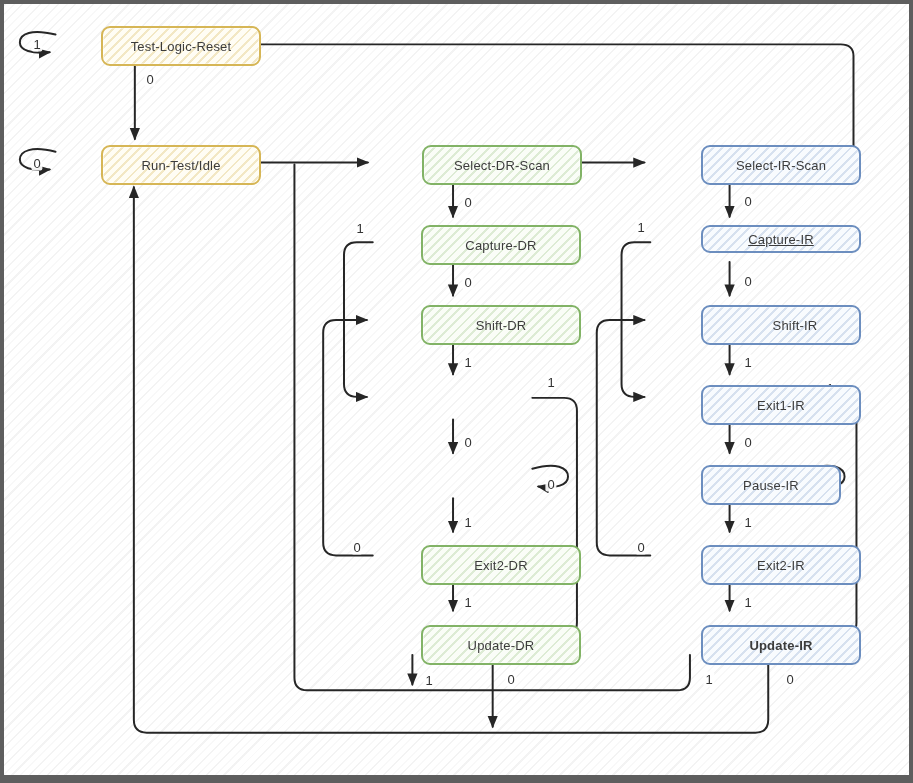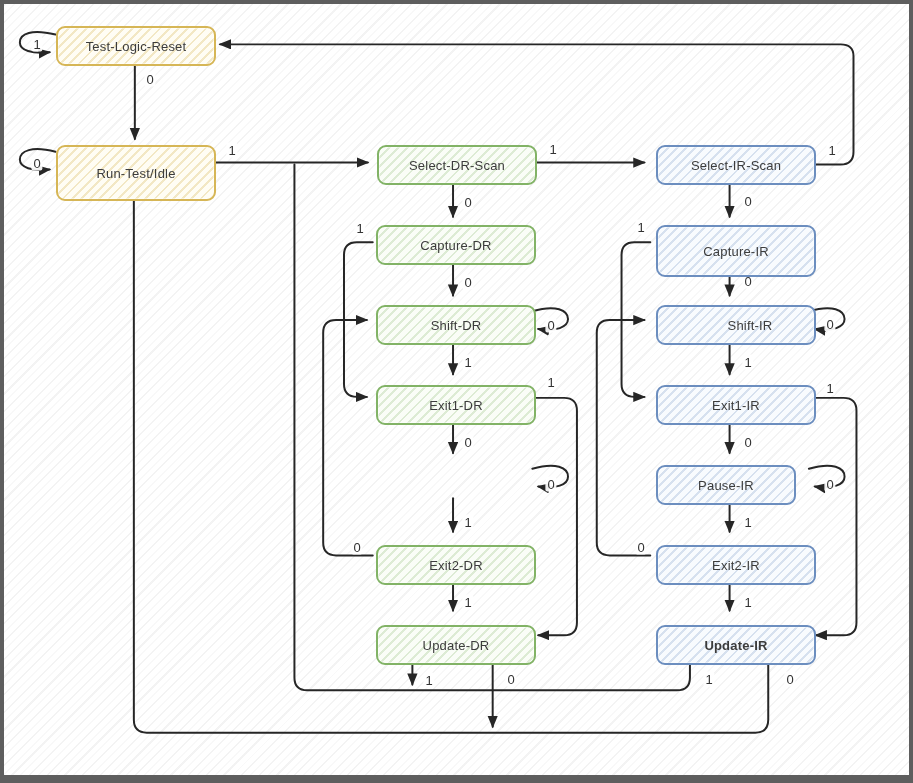--- a/index.html
+++ b/index.html
@@ -17,20 +17,21 @@
       #ffffff;
   }
   .canvas { position:absolute; inset:0; }
   svg.edgelayer { position:absolute; left:0; top:0; width:100%; height:100%; overflow:visible; }
   svg.edgelayer path.edge { fill:none; stroke:#262626; stroke-width:2; stroke-linecap:round; stroke-linejoin:round; }
   .node {
     position:absolute; display:flex; align-items:center; justify-content:center;
     border:2px solid #999; border-radius:9px;
     font-size:13px; color:#3c3c3c; letter-spacing:.2px;
     box-shadow:0 0 0 1px rgba(255,255,255,.45) inset;
+    margin-left:45px;
   }
   .node.yellow { border-color:#d6b656;
     background:repeating-linear-gradient(135deg, rgba(214,182,86,0.30) 0 2px, transparent 2px 6.5px), #fffdf4; }
   .node.green { border-color:#82b366;
     background:repeating-linear-gradient(135deg, rgba(130,179,102,0.24) 0 2px, transparent 2px 6.5px), #fafdf7; }
   .node.blue { border-color:#6c8ebf;
     background:repeating-linear-gradient(135deg, rgba(108,142,191,0.24) 0 2px, transparent 2px 6.5px), #f8fbfe;justify-content:center; }
   .elabel {
     position:absolute; transform:translate(-50%,-50%);
     font-size:13px; color:#333; background:rgba(255,255,255,0.92);
@@ -109,45 +110,42 @@
       <span class="elabel" style="left: 637px; top: 543px;">0</span>
       <span class="elabel" style="left: 464px; top: 598px;">1</span>
       <span class="elabel" style="left: 744px; top: 598px;">1</span>
       <span class="elabel" style="left: 425px; top: 676px;">1</span>
       <span class="elabel" style="left: 507px; top: 675px;">0</span>
       <span class="elabel" style="left: 705px; top: 675px;">1</span>
       <span class="elabel" style="left: 786px; top: 675px;">0</span>
       <div class="node yellow" style="left: 52px; top: 22px; width: 160px; height: 40px;">
         <span>Test-Logic-Reset</span>
       </div>
-      <div class="node yellow" style="left: 52px; top: 141px; width: 160px; height: 56px;">
+      <div class="node yellow" style="left: 52px; top: 141px; width: 160px; height: 40px;">
         <span>Run-Test/Idle</span>
       </div>
       <div class="node green" style="left: 373px; top: 141px; width: 160px; height: 40px;">
         <span>Select-DR-Scan</span>
       </div>
       <div class="node green" style="left: 372px; top: 221px; width: 160px; height: 40px;">
         <span>Capture-DR</span>
       </div>
       <div class="node green" style="left: 372px; top: 301px; width: 160px; height: 40px;">
         <span>Shift-DR</span>
       </div>
-      <div class="node green" style="left: 372px; top: 381px; width: 160px; height: 40px;">
-        <span>Exit1-DR</span>
-      </div>
       <div class="node green" style="left: 372px; top: 541px; width: 160px; height: 40px;">
         <span>Exit2-DR</span>
       </div>
       <div class="node green" style="left: 372px; top: 621px; width: 160px; height: 40px; align-items: center;">
         <span>Update-DR</span>
       </div>
       <div class="node blue" style="left: 652px; top: 141px; width: 160px; height: 40px;">
         <span>Select-IR-Scan</span>
       </div>
-      <div class="node blue" style="left: 652px; top: 221px; width: 160px; height: 52px;">
+      <div class="node blue" style="left: 652px; top: 221px; width: 160px; height: 28px; text-decoration: underline;">
         <span>Capture-IR</span>
       </div>
       <div class="node blue" style="left: 652px; top: 301px; width: 160px; height: 40px; padding-left: 28px;">
         <span>Shift-IR</span>
       </div>
       <div class="node blue" style="left: 652px; top: 381px; width: 160px; height: 40px;">
         <span>Exit1-IR</span>
       </div>
       <div class="node blue" style="left: 652px; top: 461px; width: 140px; height: 40px;">
         <span>Pause-IR</span>

